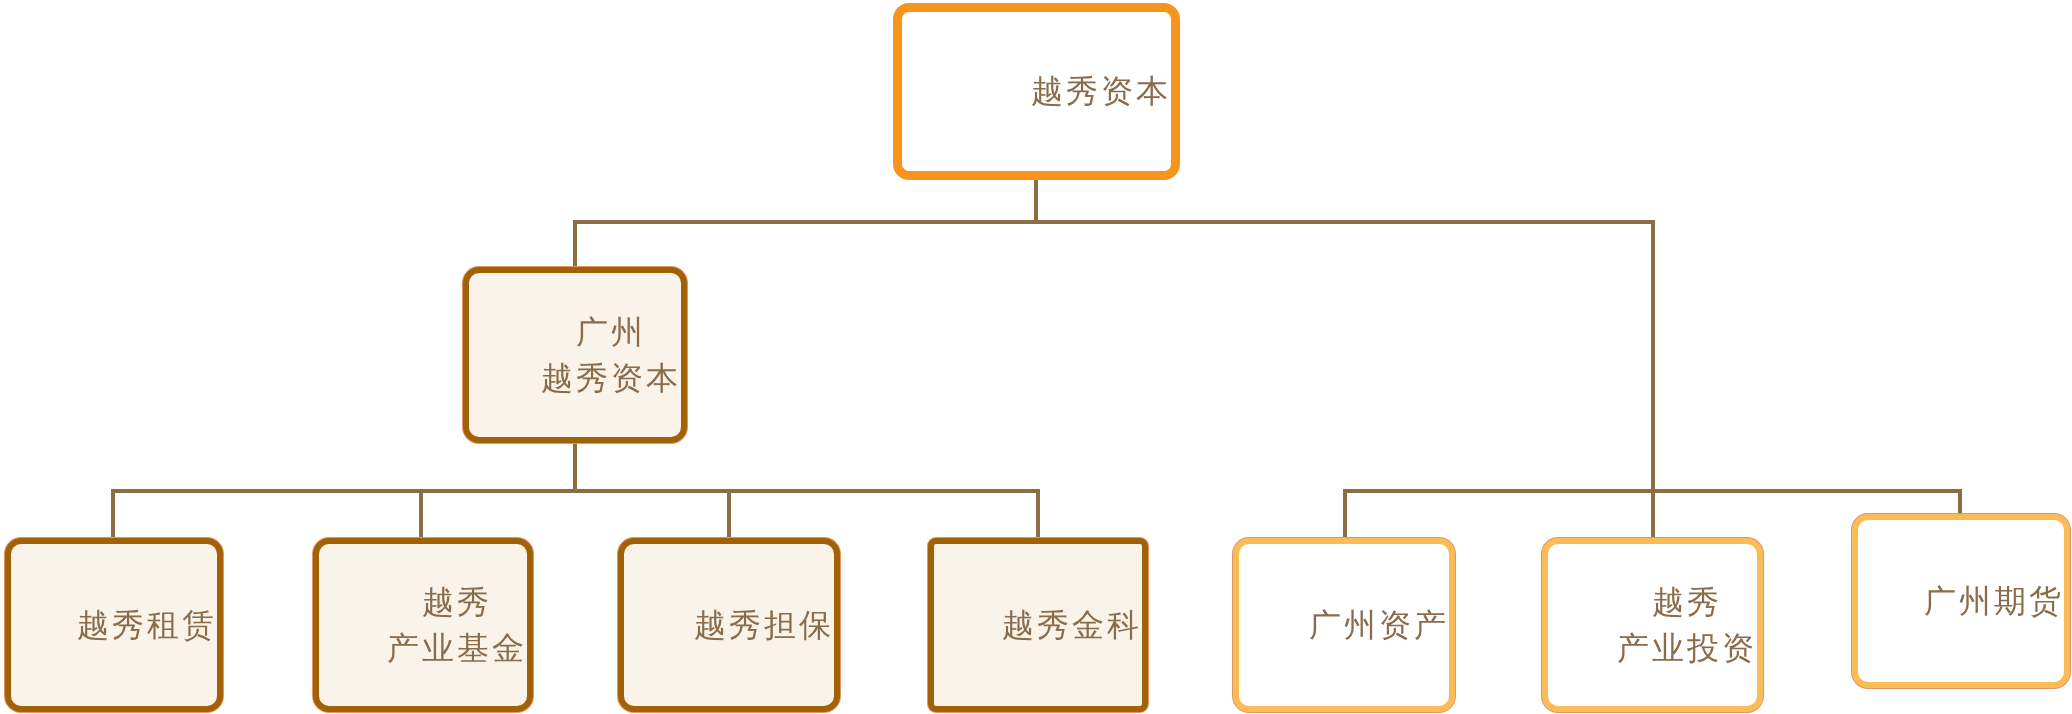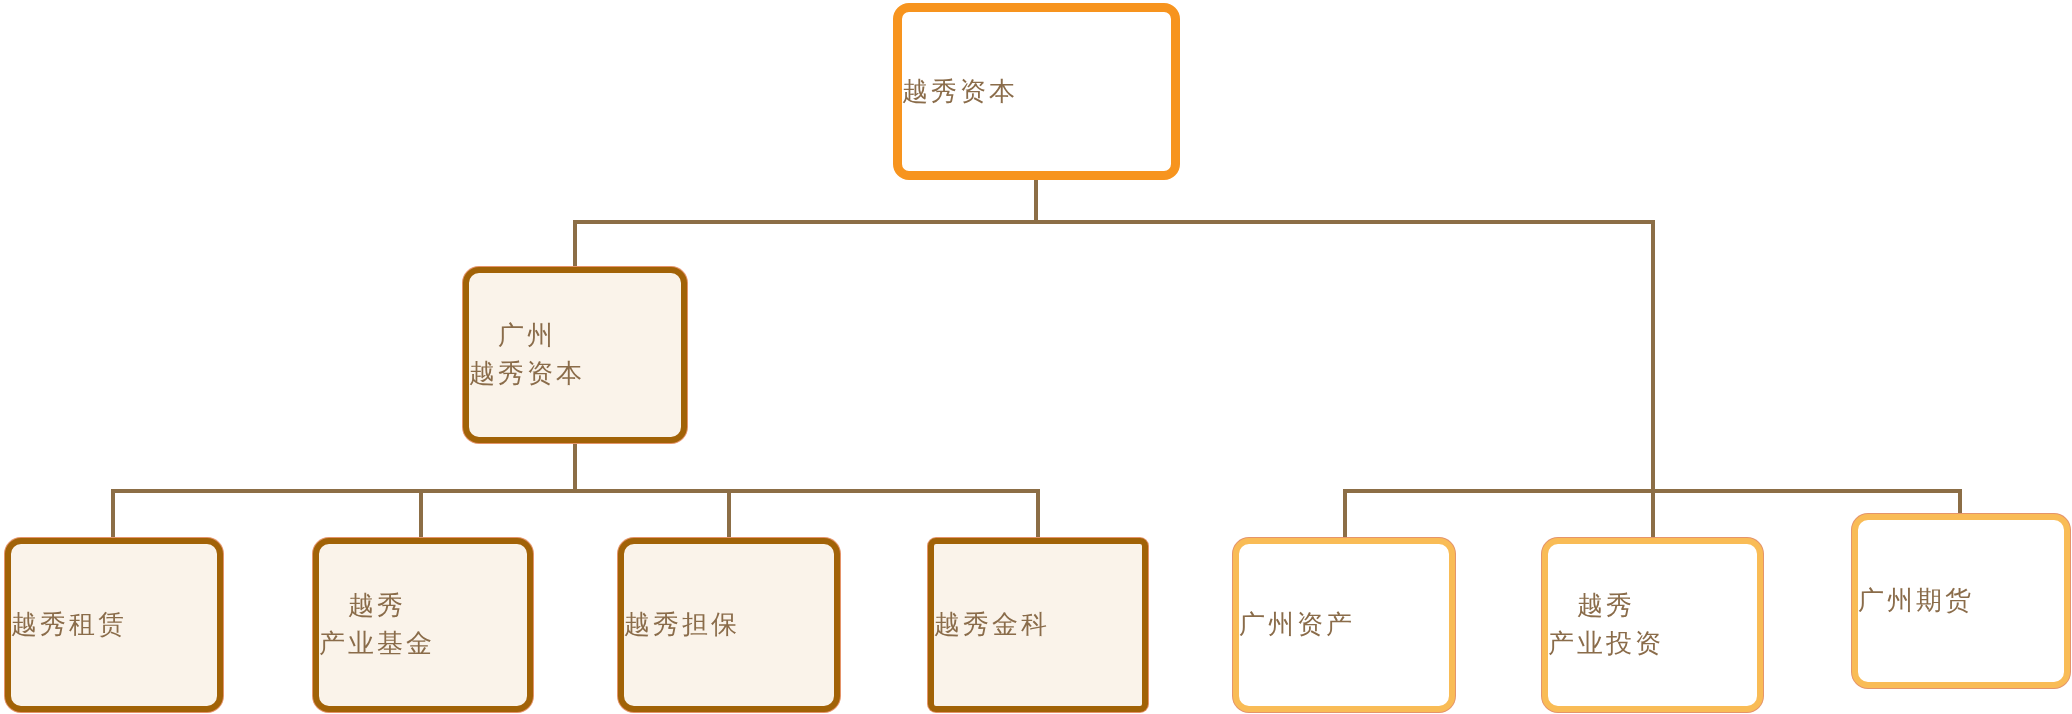--- a/index.html
+++ b/index.html
@@ -15,24 +15,24 @@
     overflow: hidden;
     font-family: "Liberation Sans", "DejaVu Sans", sans-serif;
   }
 
   
   .node {
     position: absolute;
     box-sizing: border-box;
     display: flex;
     align-items: center;
-    justify-content: flex-start;
+    justify-content: flex-end;
     text-align: center;
     color: #8A6C4A;
-    font-size: 26px;
+    font-size: 32px;
     letter-spacing: 3px;
     line-height: 1.45;
   }
   .node-label { white-space: pre-line; }
 
   .variant-root {
     background: #ffffff;
     border: 9px solid #F7941E;
     border-radius: 16px;
   }

